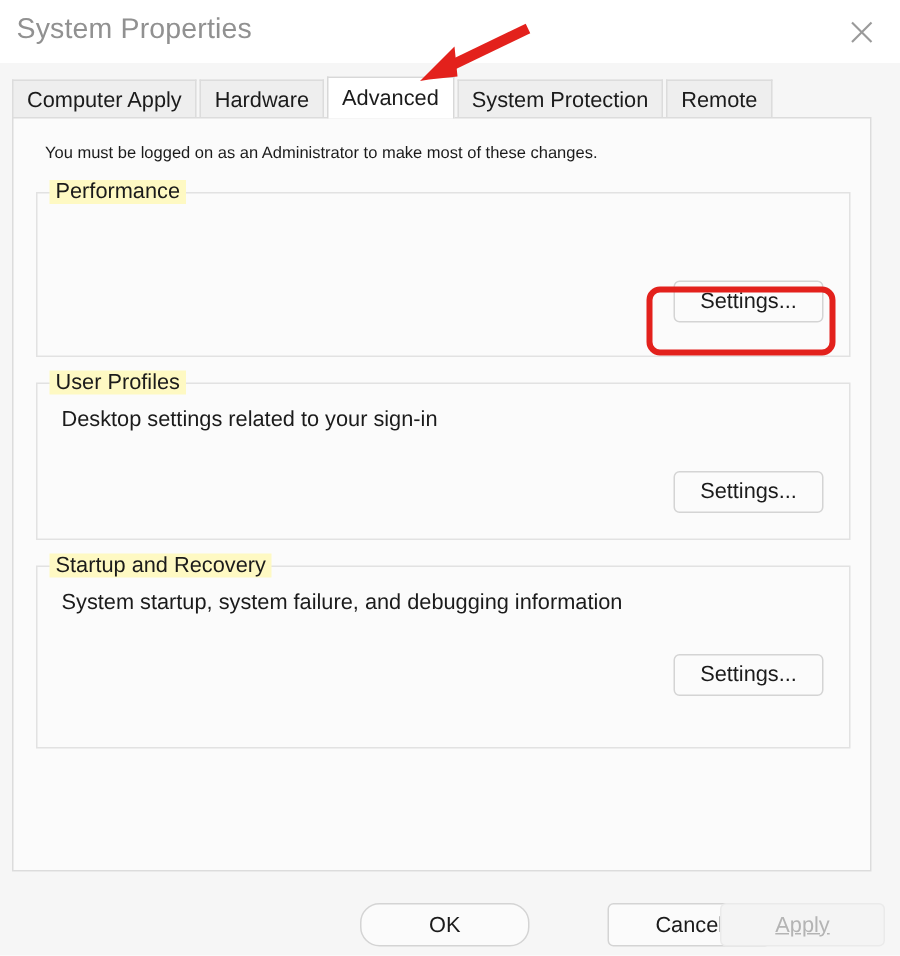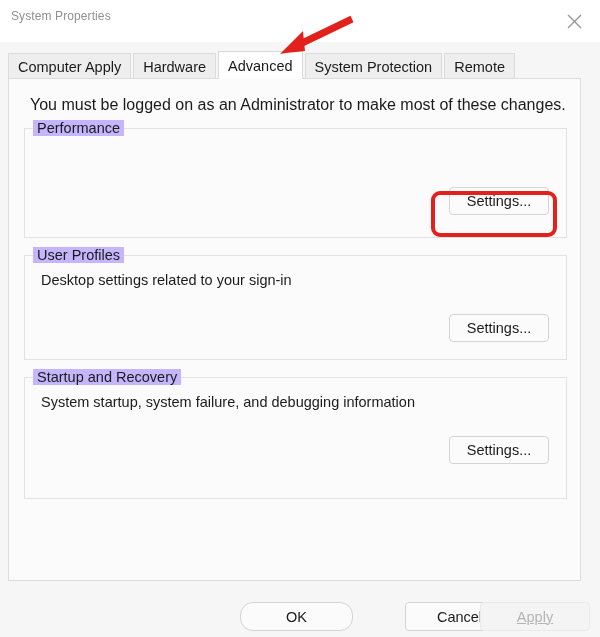--- a/index.html
+++ b/index.html
@@ -26,21 +26,21 @@
 
   .titlebar {
     position: absolute;
     left: 0; top: 0;
     width: 600px; height: 42px;
     background: #ffffff;
   }
   .title-text {
     position: absolute;
     left: 11px; top: 9px;
-    font-size: 12px;
+    font-size: 19px;
     color: #919191;
     letter-spacing: 0.1px;
     white-space: nowrap;
   }
   .close-btn {
     position: absolute;
     right: 0; top: 0;
     width: 52px; height: 42px;
     display: flex;
     align-items: center;
@@ -87,38 +87,38 @@
     width: 573px; height: 503px;
     background: #fbfbfb;
     border: 1px solid #dcdcdc;
     box-sizing: border-box;
     z-index: 2;
   }
 
   .admin-note {
     position: absolute;
     left: 21px; top: 17px;
-    font-size: 16px;
+    font-size: 11px;
     color: #1b1b1b;
     white-space: nowrap;
   }
 
   
   .group {
     position: absolute;
     left: 15px;
     width: 543px;
     border: 1px solid #e2e2e2;
     box-sizing: border-box;
     background: transparent;
   }
   .group-title {
     position: absolute;
     top: -9px; left: 8px;
-    background: #c4b5fd;
+    background: #fef9c3;
     padding: 0 4px;
     font-size: 14.5px;
     color: #1b1b1b;
     white-space: nowrap;
   }
   .group-desc {
     position: absolute;
     left: 16px; top: 16px;
     font-size: 14.5px;
     color: #1b1b1b;

